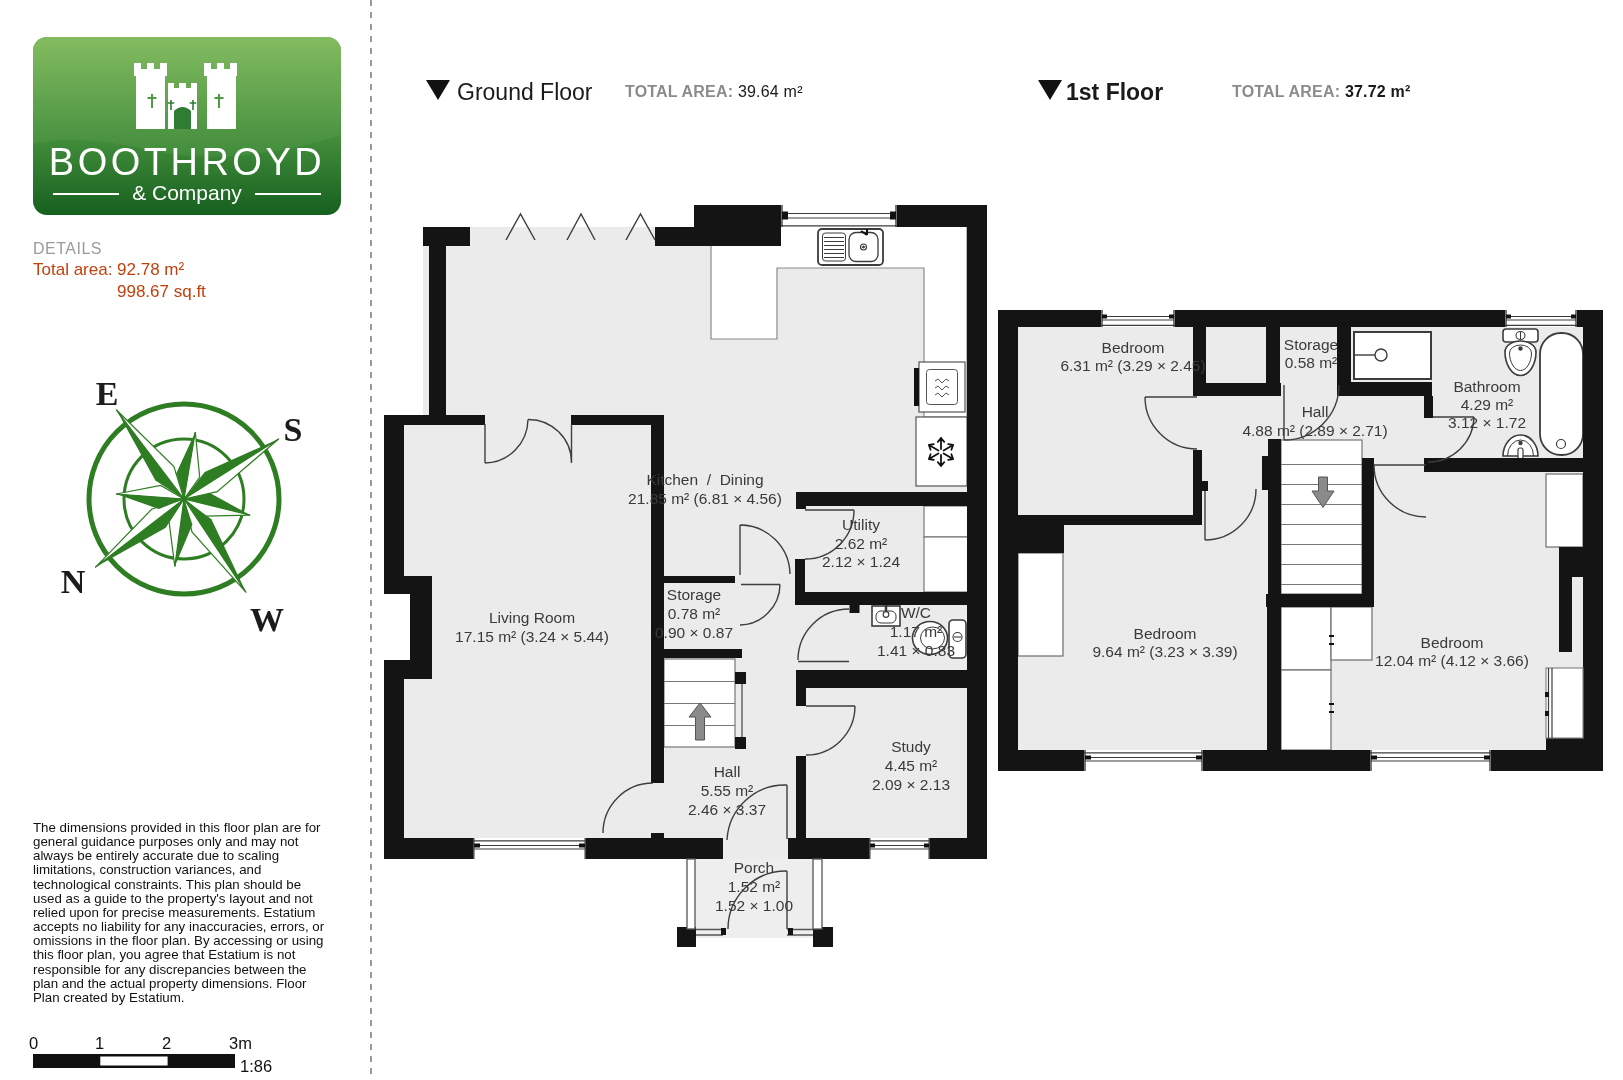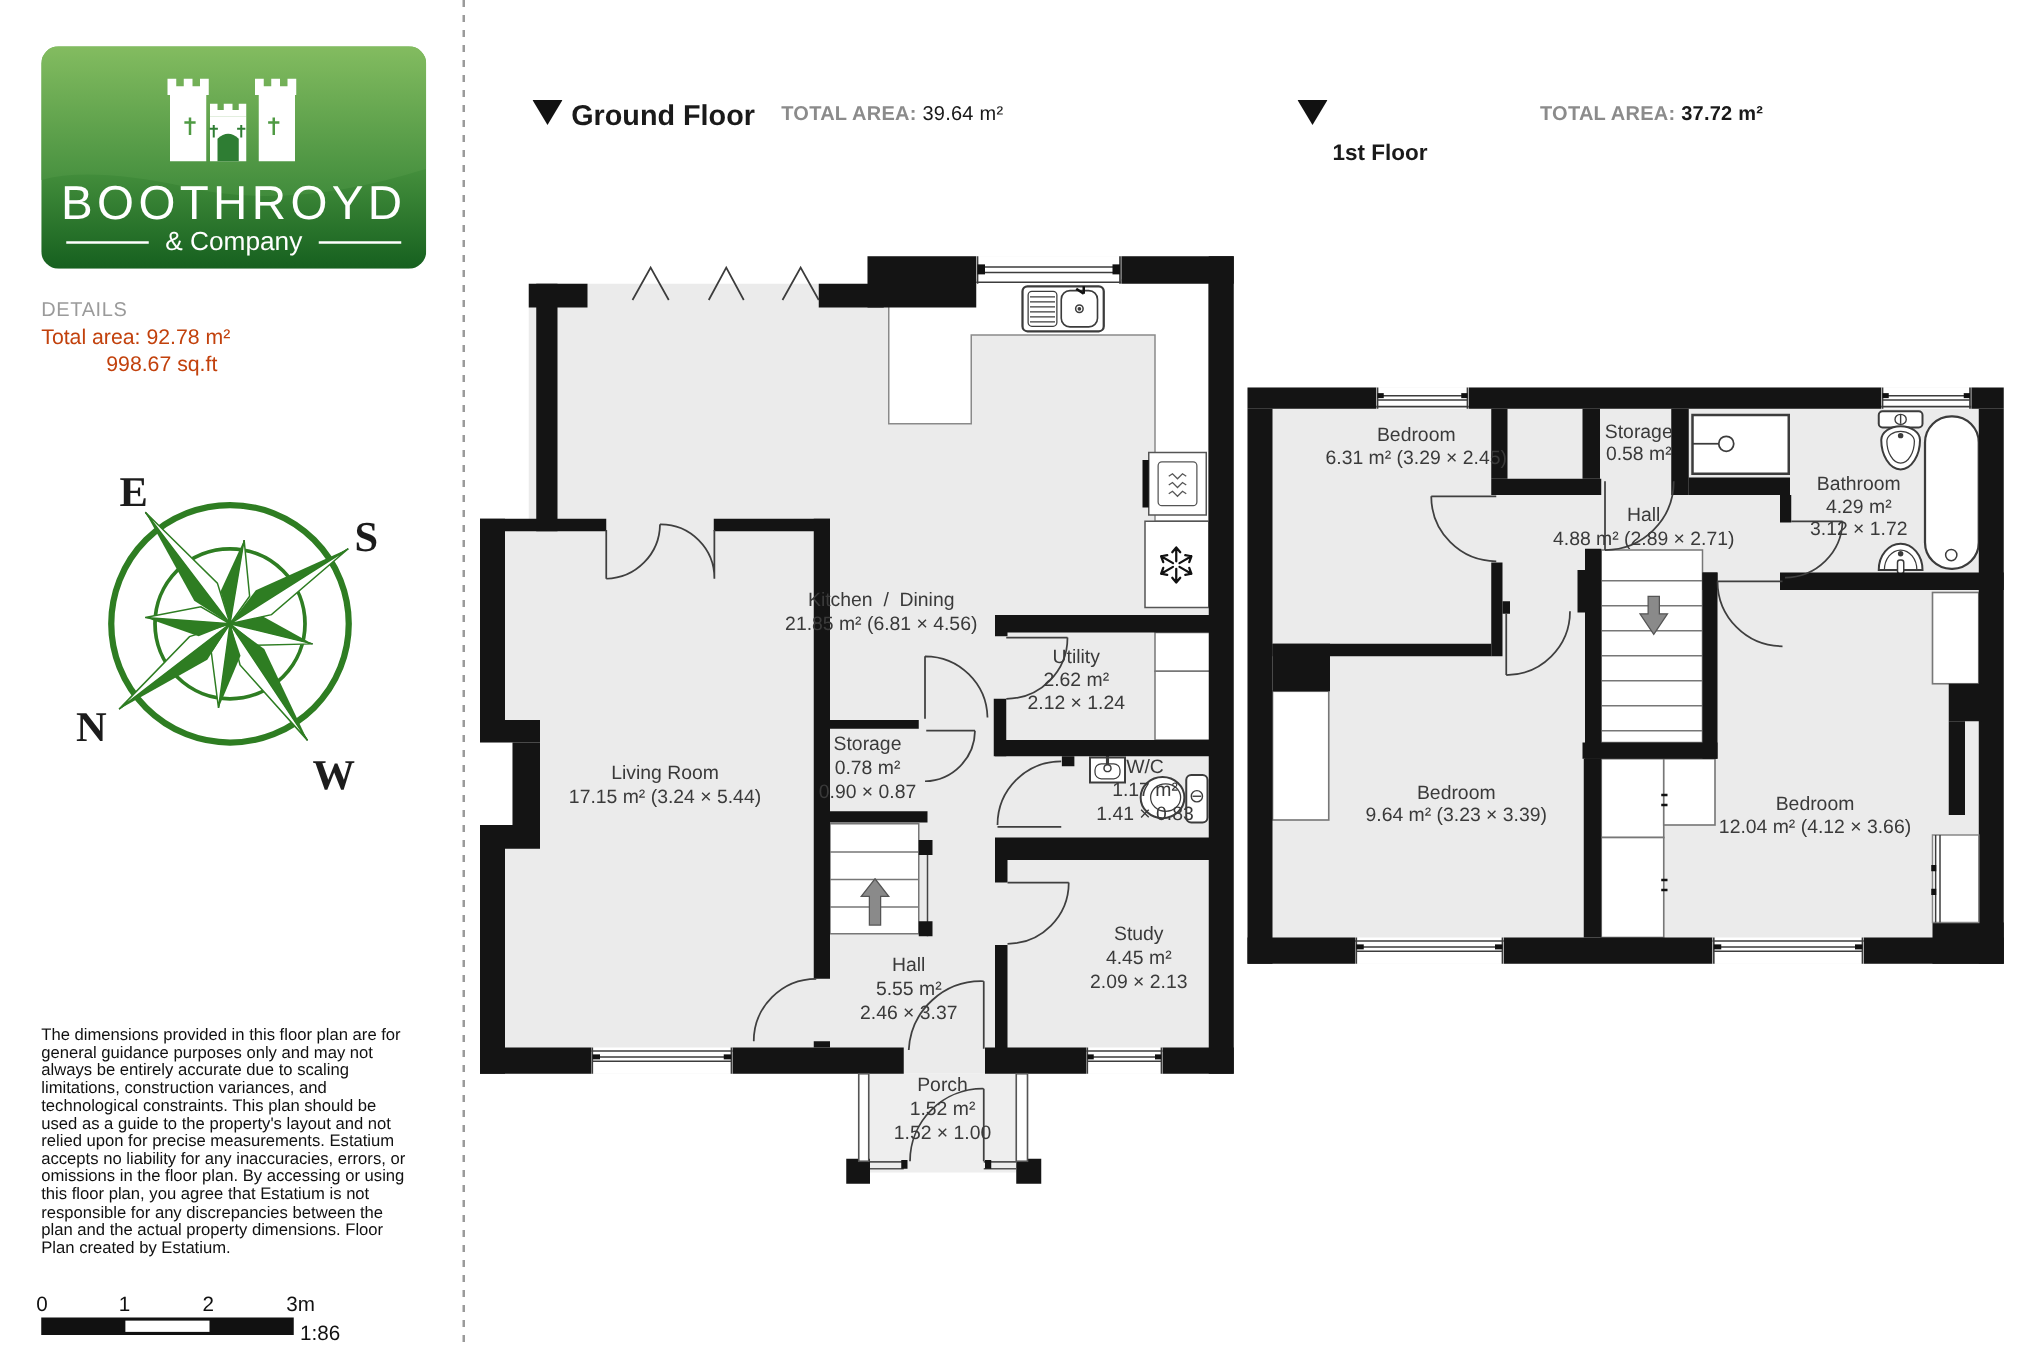--- a/index.html
+++ b/index.html
@@ -50,21 +50,21 @@
   <text x="154" y="138" text-anchor="middle" fill="#ffffff" font-size="38" letter-spacing="3.5" font-family="Liberation Sans, sans-serif">BOOTHROYD</text>
   <text x="154" y="163" text-anchor="middle" fill="#ffffff" font-size="21" font-family="Liberation Sans, sans-serif">&amp; Company</text>
   <g stroke="#ffffff" stroke-width="2">
     <line x1="20" y1="157" x2="86" y2="157"></line>
     <line x1="222" y1="157" x2="288" y2="157"></line>
   </g>
 </svg>
 
 <div class="abs" style="left:33px;top:240px;font-size:16px;font-weight:normal;color:#9b9b9b;letter-spacing:0.5px">DETAILS</div>
 
-<div class="abs" style="left:33px;top:259px;font-size:17px;color:#c2410c;line-height:22px">Total area: 92.78 m²<br><span style="margin-left:52px">998.67 sq.ft</span></div>
+<div class="abs" style="left:33px;top:259px;font-size:17px;color:#c2410c;line-height:22px">Total area: 92.78 m²<br><span style="margin-left:84px">998.67 sq.ft</span></div>
 
 <svg class="abs" style="left:0px;top:0px" width="370" height="1080" viewBox="0 0 370 1080">
   <circle cx="184" cy="499" r="95" fill="none" stroke="#2e7d22" stroke-width="5"></circle>
   <circle cx="184" cy="499" r="60" fill="none" stroke="#2e7d22" stroke-width="3"></circle>
   <g stroke="#1c1c1c" stroke-width="1">
     <path d="M184,499 L116.3,409.8 M184,499 L278.6,439.0 M184,499 L246.0,592.3 M184,499 L95.3,567.3"></path>
     <path d="M184,499 L195.3,432.0 M184,499 L250.1,515.1 M184,499 L174.8,566.4 M184,499 L116.2,494.0"></path>
   </g>
   <g fill="#ffffff" stroke="#2e7d22" stroke-width="1.2">
     <path d="M184,499 L116.3,409.8 L173.9,466.5 Z"></path>
@@ -107,29 +107,29 @@
   <rect x="100.3" y="36.5" width="67.3" height="9" fill="#ffffff"></rect>
   <text x="240" y="52" fill="#111" font-size="16.5" font-family="Liberation Sans, sans-serif">1:86</text>
 </svg>
 
 <div class="abs" style="left:370px;top:0px;width:2px;height:1080px;background:repeating-linear-gradient(to bottom,#9a9a9a 0,#9a9a9a 6px,#fff 6px,#fff 12px);"></div>
 
 <svg class="abs" style="left:426px;top:80px" width="24" height="20">
     <polygon points="0,0 24,0 12,20" fill="#111"></polygon>
   </svg>
 
-<div class="abs" style="left:457px;top:79px;font-size:23px;font-weight:bold;color:#1a1a1a;text-align:right;">Ground Floor</div>
+<div class="abs" style="left:457px;top:79px;font-size:23px;font-weight:normal;color:#1a1a1a;text-align:right;">Ground Floor</div>
 
 <div class="abs" style="left:625px;top:83px;font-size:16px;color:#8b8b8b;font-weight:bold;letter-spacing:0.2px">TOTAL AREA: <span style="color:#1a1a1a;font-weight:normal">39.64 m²</span></div>
 
 <svg class="abs" style="left:1038px;top:80px" width="24" height="20">
     <polygon points="0,0 24,0 12,20" fill="#111"></polygon>
   </svg>
 
-<div class="abs" style="left:1066px;top:79px;font-size:18px;font-weight:bold;color:#1a1a1a;margin-top:33px;">1st Floor</div>
+<div class="abs" style="left:1066px;top:79px;font-size:23px;font-weight:bold;color:#1a1a1a;">1st Floor</div>
 
 <div class="abs" style="left:1232px;top:83px;font-size:16px;color:#8b8b8b;font-weight:bold;letter-spacing:0.2px">TOTAL AREA: <span style="color:#1a1a1a;font-weight:bold">37.72 m²</span></div>
 
 <svg class="abs" style="left:0;top:0" width="1623" height="1080" viewBox="0 0 1623 1080" font-family="Liberation Sans, sans-serif">
 
 <rect x="423" y="227" width="564" height="632" fill="#ebebeb"></rect>
 <rect x="694" y="205" width="293" height="30" fill="#ebebeb"></rect>
 
 <rect x="384" y="419" width="280" height="440" fill="#ebebeb"></rect>
 

